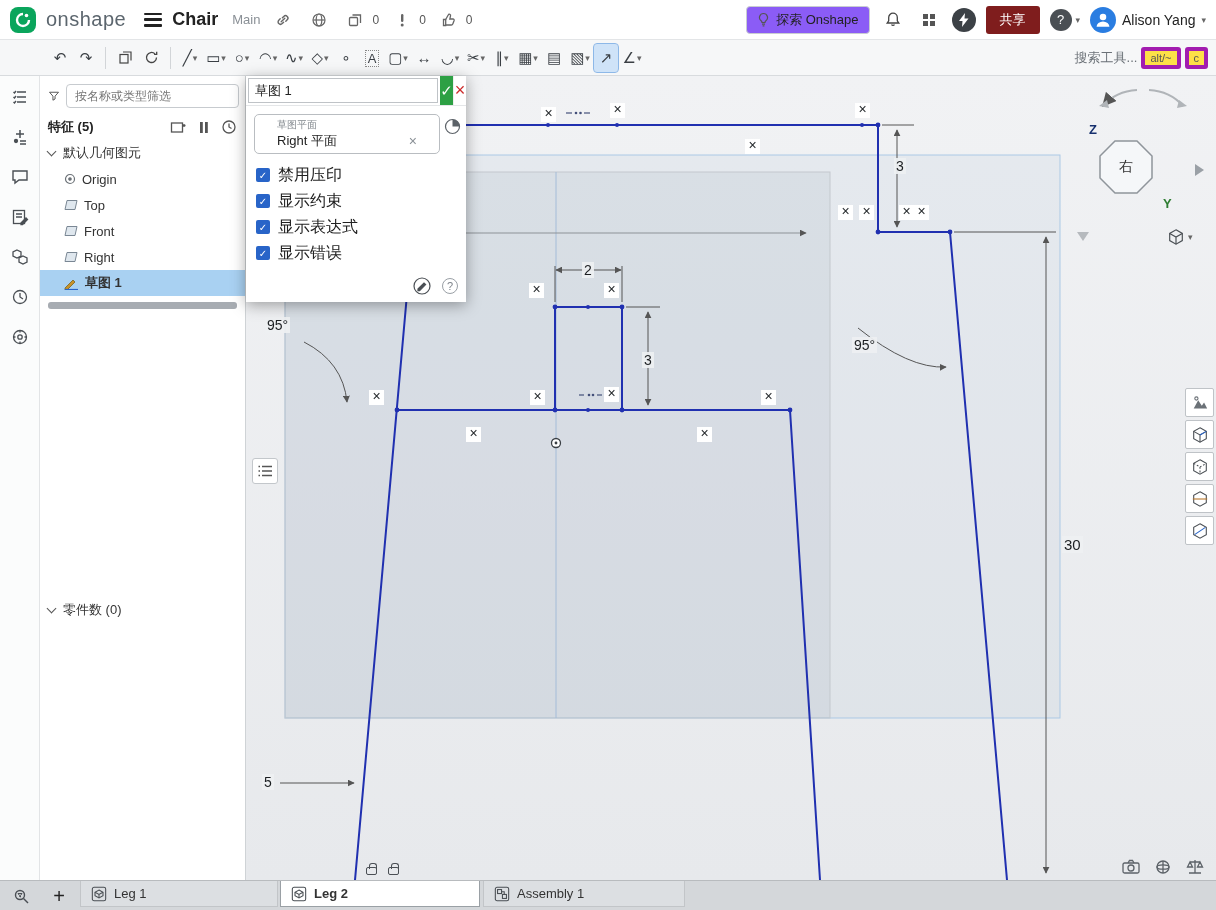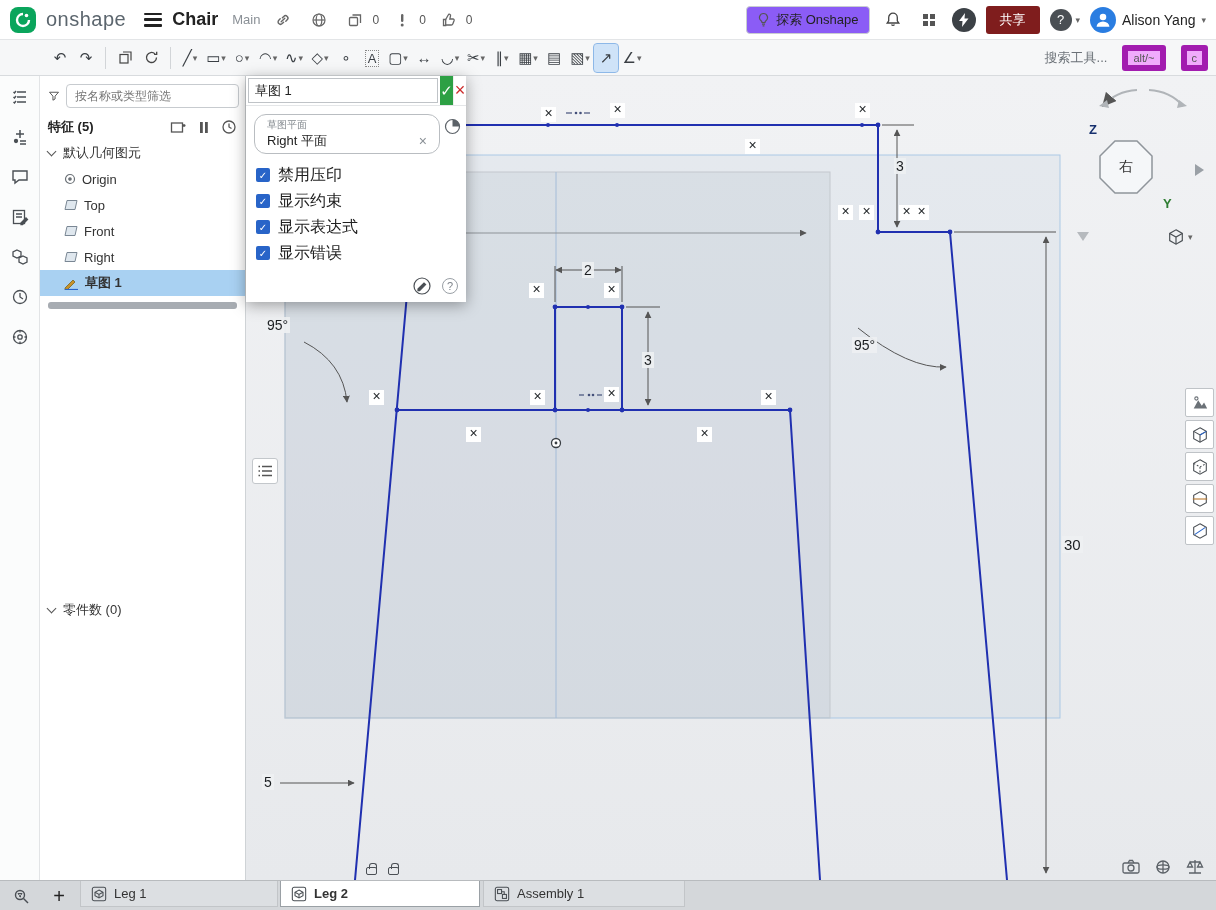--- a/index.html
+++ b/index.html
@@ -37,22 +37,22 @@
 .tsep{width:1px;height:22px;background:#d2d5d8;margin:0 5px}
 .g::after{font-size:15px}
 .g-undo::after{content:"↶"}.g-redo::after{content:"↷"}
 .g-line::after{content:"╱"}.g-rect::after{content:"▭"}.g-circle::after{content:"○"}
 .g-arc::after{content:"◠"}.g-spline::after{content:"∿"}.g-point::after{content:"∘"}
 .g-text::after{content:"A";font-size:13px;border:1px dotted #888;padding:0 2px}
 .g-slot::after{content:"▢"}.g-dim::after{content:"↔"}.g-fillet::after{content:"◡"}
 .g-trim::after{content:"✂"}.g-offset::after{content:"∥"}.g-mirror::after{content:"◇"}
 .g-pattern::after{content:"▦"}.g-grid::after{content:"▤"}.g-dxf::after{content:"▧"}
 .g-measure::after{content:"↗"}.g-constraint::after{content:"∠"}
-.toolsearch{margin-left:auto;display:flex;align-items:center;gap:15px;color:#6b7177}
-.kbd{border:6px solid #a21caf;border-radius:3px;background:#f0abfc;font-size:11px;color:#555;padding:1px 5px}
+.toolsearch{margin-left:auto;display:flex;align-items:center;gap:4px;color:#6b7177}
+.kbd{border:4px solid #a21caf;border-radius:3px;background:#fde047;font-size:11px;color:#555;padding:1px 5px}
 
 
 .lstrip{position:absolute;left:0;top:76px;width:40px;height:804px;background:#fbfcfc;border-right:1px solid #e2e4e6;display:flex;flex-direction:column;align-items:center;padding-top:8px;gap:14px;z-index:40}
 .lbtn{width:26px;height:26px;display:flex;align-items:center;justify-content:center;border-radius:3px}
 
 
 .fpanel{position:absolute;left:40px;top:76px;width:206px;height:804px;background:#fff;border-right:1px solid #cfd3d6;z-index:40;overflow:hidden}
 .fp-filter{display:flex;align-items:center;gap:6px;padding:8px 6px 6px 8px}
 .fp-filter input{flex:1;height:24px;border:1px solid #c7cbcf;border-radius:4px;font-size:12px;color:#555;padding:0 8px;outline:none;font-family:"Liberation Sans",sans-serif}
 .fp-head{display:flex;align-items:center;height:26px;padding:0 8px;gap:8px}
@@ -66,21 +66,21 @@
 .parts-row{margin-top:288px}
 
 
 .dialog{position:absolute;left:246px;top:76px;width:220px;height:226px;background:#fff;box-shadow:0 3px 14px rgba(0,0,0,.35);z-index:90}
 .dlg-head{display:flex;align-items:stretch;height:30px;border-bottom:1px solid #e4e6e8}
 .dlg-title{flex:1;border:1px solid #bfc3c7;margin:2px;font-size:13px;padding:0 6px;outline:none;font-family:"Liberation Sans",sans-serif;color:#222}
 .dlg-ok{width:30px;background:#2da044;border:none;display:flex;align-items:center;justify-content:center;color:#fff;font-size:15px}
 .dlg-ok::after{content:"✓"}
 .dlg-x{width:28px;background:#fff;border:none;border-left:1px solid #eee;color:#cc2a2a;font-size:16px;display:flex;align-items:center;justify-content:center}
 .dlg-x::after{content:"×";font-size:18px}
-.planebox{margin:8px 26px 8px 8px;border:1px solid #b9bdc1;border-radius:12px;padding:3px 12px;position:relative}
+.planebox{margin:8px 26px 8px 8px;border:1px solid #b9bdc1;border-radius:5px;padding:3px 22px;position:relative}
 .planebox .flabel{font-size:10px;color:#818archive.css;color:#82888e}
 .planebox .fval{font-size:13px;color:#222;display:flex;align-items:center}
 .clear-x{margin-left:auto;color:#8a9096;font-size:14px}
 .clear-x::after{content:"×"}
 .cbrow{display:flex;align-items:center;gap:8px;height:26px;padding:0 10px}
 .cb{width:14px;height:14px;background:#2864c8;border-radius:2px;display:flex;align-items:center;justify-content:center;color:#fff;font-size:10px}
 .cb::after{content:"✓"}
 .cblabel{font-size:16px;color:#222}
 .dlg-foot{position:absolute;right:8px;bottom:6px;display:flex;align-items:center;gap:10px}
 .qhelp{width:16px;height:16px;border-radius:50%;color:#7d838a;border:1.4px solid #9aa0a6;font-size:11px;display:flex;align-items:center;justify-content:center}

